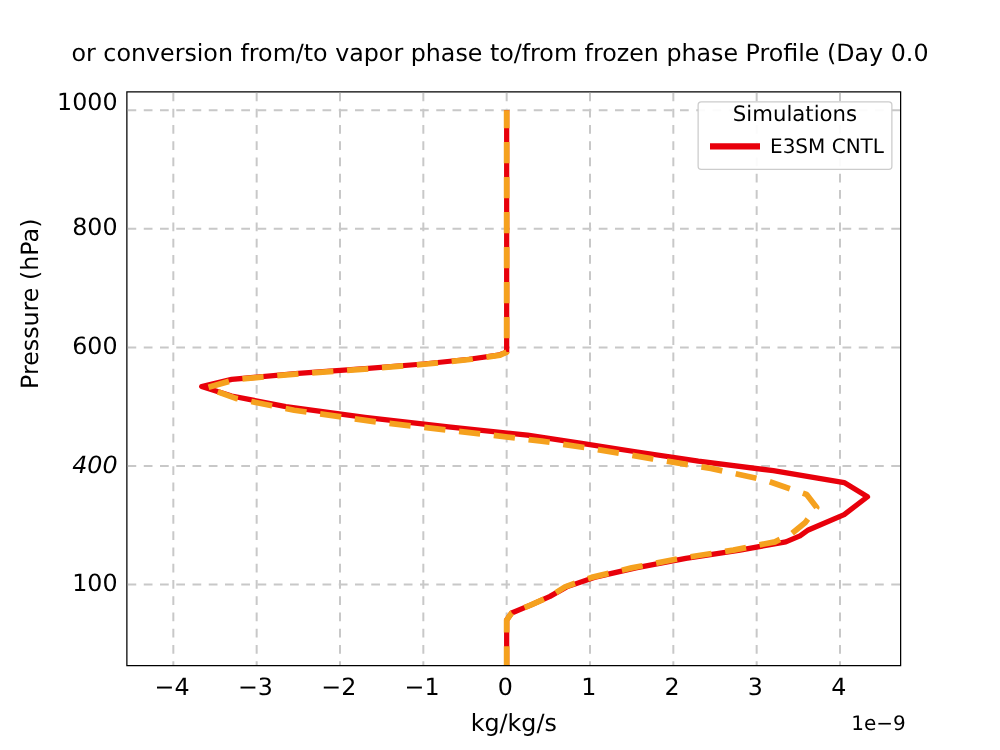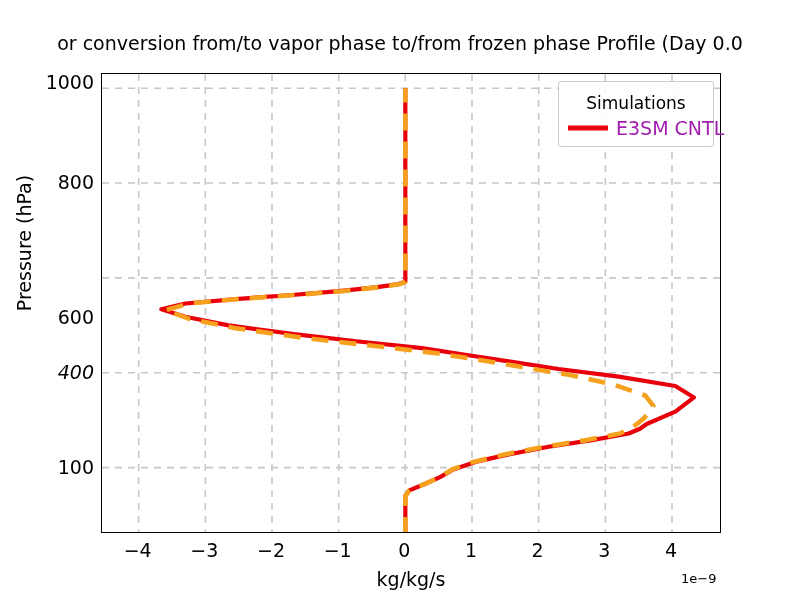--- a/index.html
+++ b/index.html
@@ -106,35 +106,35 @@
     font-size: 19px;
     line-height: 22px;
     transform: rotate(-90deg);
     transform-origin: center center;
     color: #000000;
   }
   #offset-text {
     position: absolute;
     left: 681px;
     top: 570px;
-    font-size: 13px;
+    font-size: 16px;
     line-height: 17px;
     color: #000000;
     white-space: nowrap;
   }
   
   #legend {
     position: absolute;
     left: 558px;
     top: 81px;
     width: 156px;
     border: 1px solid #cccccc;
     border-radius: 3px;
     background: rgba(255,255,255,0.92);
-    padding: 11px 8px 7px 8px;
+    padding: 0 8px 7px 8px;
     box-sizing: border-box;
   }
   #legend-title {
     text-align: center;
     font-size: 17px;
     line-height: 21px;
     padding-bottom: 3px;
     color: #000000;
   }
   .legend-row {
@@ -144,24 +144,24 @@
   }
   .legend-swatch {
     width: 42px;
     height: 16px;
     margin-right: 7px;
     flex: 0 0 42px;
     position: relative;
   }
   .legend-swatch svg { display: block; }
   .legend-label {
-    font-size: 19px;
+    font-size: 16px;
     line-height: 18px;
     white-space: nowrap;
-    color: #a21caf;
+    color: #000000;
   }
 </style>
 </head>
 <body>
 
 <div id="figure">
 
   <div id="chart-title">or conversion from/to vapor phase to/from frozen phase Profile (Day 0.0</div>
 
   <div id="plot-area">
@@ -185,21 +185,21 @@
       <g id="series-lines">
           <polyline points="303.3333333333333,460 303.3333333333333,441.03092783505156 303.3333333333333,422.06185567010306 307.33333333333326,416.37113402061857 323.33333333333326,409.7319587628866 338,403.0927835051546 351.33333333333326,395.50515463917526 373.33333333333326,387.9175257731959 406.6666666666666,380.3298969072165 446.66666666666663,372.74226804123714 489.9999999999999,366.10309278350513 526.6666666666666,359.4639175257732 538,354.7216494845361 544.6666666666666,349.97938144329896 573.3333333333333,337.64948453608247 591.9999999999999,323.4226804123711 573.3333333333333,312.0412371134021 516.6666666666666,302.55670103092785 456.66666666666663,294.9690721649485 406.6666666666666,287.3814432989691 363.33333333333326,280.74226804123714 320,274.10309278350513 256.66666666666663,267.46391752577324 189.99999999999997,259.87628865979383 126.66666666666666,251.34020618556698 83.33333333333333,242.80412371134022 59.33333333333331,235.2164948453608 83.33333333333333,229.5257731958763 136.66666666666666,224.78350515463916 189.99999999999997,220.98969072164948 236.66666666666663,217.19587628865978 273.3333333333333,213.4020618556701 296.66666666666663,210.08247422680412 303.3333333333333,207.71134020618558 303.3333333333333,156.49484536082474 303.3333333333333,99.58762886597938 303.3333333333333,52.16494845360825 303.3333333333333,14.226804123711341" fill="none" stroke="#e8000b" stroke-width="4.2" stroke-linejoin="round" stroke-linecap="butt"></polyline>
           <polyline points="303.3333333333333,460 303.3333333333333,441.03092783505156 303.3333333333333,422.06185567010306 307.33333333333326,416.37113402061857 323.33333333333326,409.7319587628866 338,403.0927835051546 349.99999999999994,395.50515463917526 371.3333333333333,387.9175257731959 403.3333333333333,380.3298969072165 442,372.74226804123714 484.66666666666663,366.10309278350513 517.9999999999999,359.4639175257732 531.3333333333333,352.82474226804123 541.9999999999999,344.2886597938144 551.3333333333333,331.9587628865979 543.3333333333334,321.5257731958763 509.99999999999994,310.14432989690727 466.6666666666667,300.659793814433 419.99999999999994,293.0721649484536 375.3333333333333,285.4845360824742 331.33333333333326,278.8453608247423 266.66666666666663,271.2577319587629 200,263.6701030927835 133.33333333333331,254.18556701030928 86.66666666666664,244.70103092783506 63.333333333333314,236.16494845360822 86.66666666666664,229.5257731958763 139.99999999999997,224.78350515463916 193.3333333333333,220.98969072164948 239.33333333333331,217.19587628865978 275.3333333333333,213.4020618556701 297.99999999999994,210.08247422680412 303.3333333333333,207.71134020618558 303.3333333333333,156.49484536082474 303.3333333333333,99.58762886597938 303.3333333333333,52.16494845360825 303.3333333333333,14.226804123711341" fill="none" stroke="#f5a11e" stroke-width="4.6" stroke-linejoin="round" stroke-linecap="butt" stroke-dasharray="17,11"></polyline>
         </g>
     </svg>
   </div>
 
   <div id="ytick-labels">
       <div class="ytick-label" style="top: 384.608px;">100</div>
       <div class="ytick-label" style="top: 289.763px; font-style: italic;">400</div>
-      <div class="ytick-label" style="top: 194.918px; margin-top: 40px;">600</div>
+      <div class="ytick-label" style="top: 194.918px;">600</div>
       <div class="ytick-label" style="top: 100.072px;">800</div>
       <div class="ytick-label" style="top: 0;">1000</div>
     </div>
   <div id="xtick-labels">
       <div class="xtick-label" style="left: 36.6667px;">−4</div>
       <div class="xtick-label" style="left: 103.333px;">−3</div>
       <div class="xtick-label" style="left: 170px;">−2</div>
       <div class="xtick-label" style="left: 236.667px;">−1</div>
       <div class="xtick-label" style="left: 303.333px;">0</div>
       <div class="xtick-label" style="left: 370px;">1</div>

